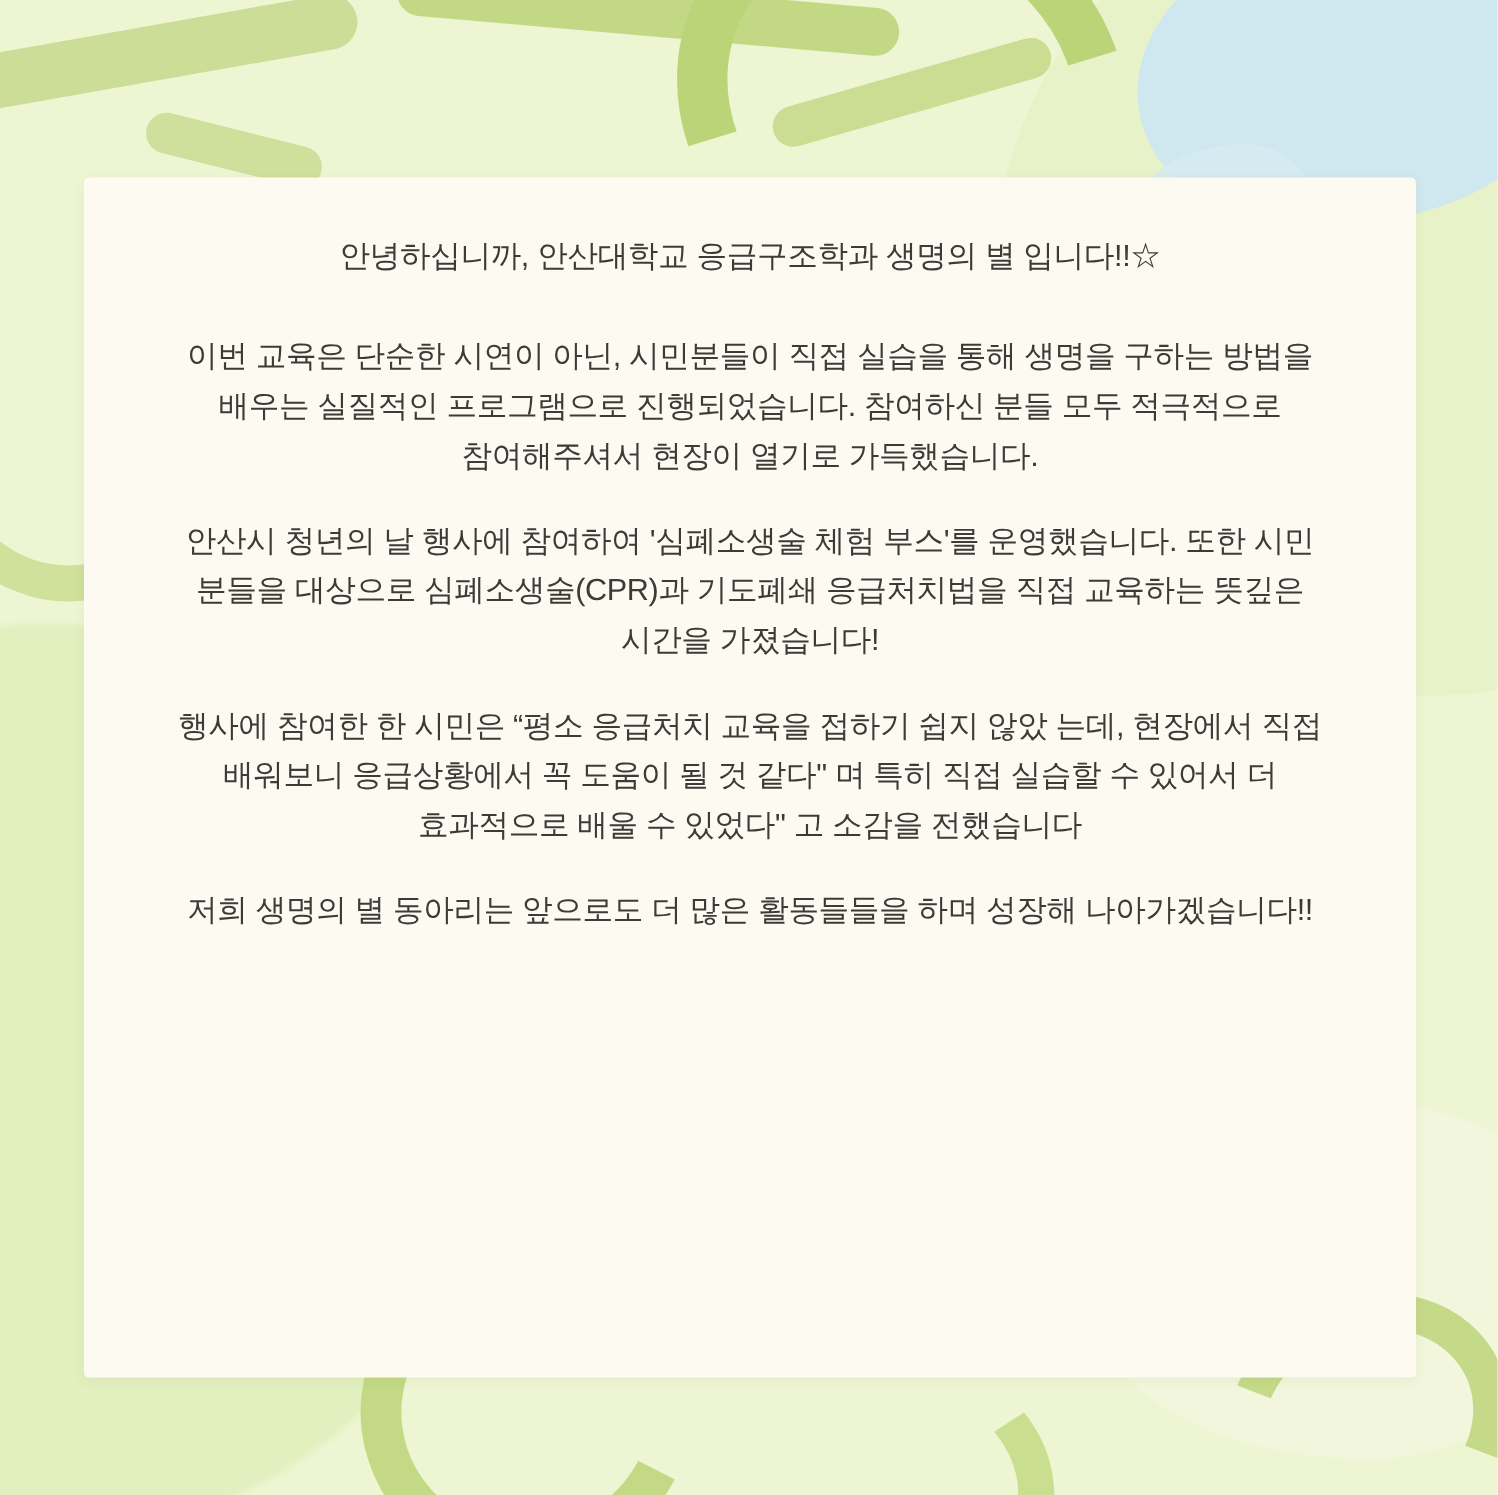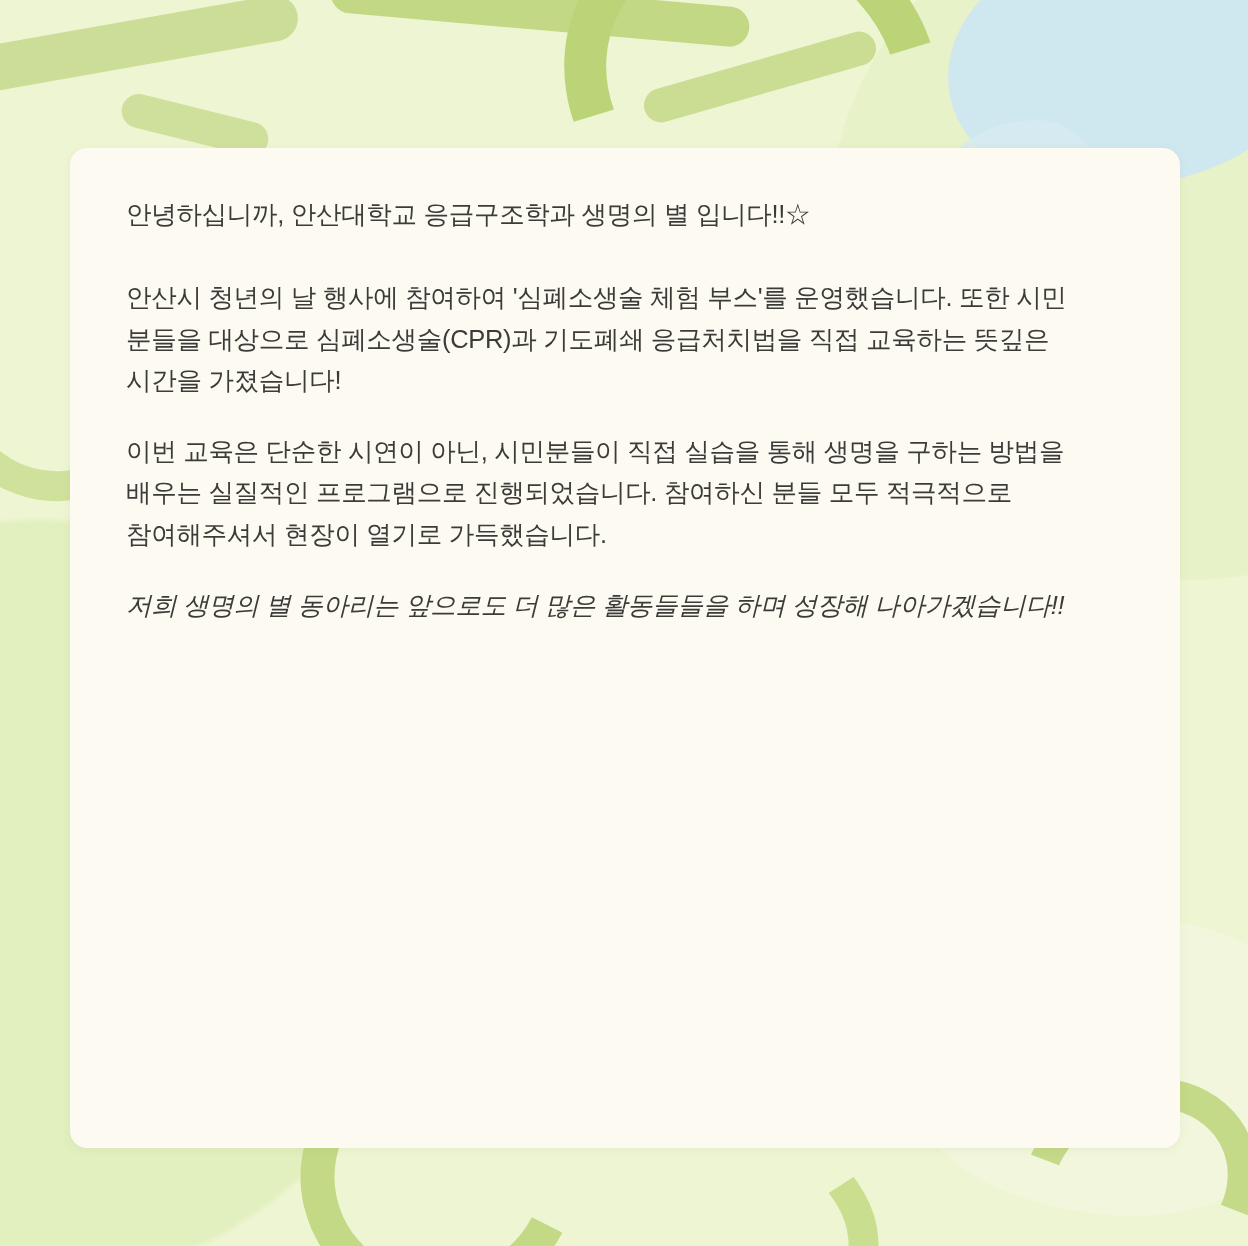--- a/index.html
+++ b/index.html
@@ -158,39 +158,40 @@
   }
 
   
   .card {
     position: absolute;
     left: 70px;
     top: 148px;
     width: 1110px;
     height: 1000px;
     background: #fdfaf2;
-    border-radius: 17px;
+    border-radius: 4px;
     box-shadow: 0 2px 10px rgba(120, 130, 80, .08);
+    text-align: center;
   }
 
   .card-inner {
     padding: 46px 56px 0 56px;
   }
 
   .para {
     font-family: "Liberation Sans", sans-serif;
     font-size: 25.5px;
     line-height: 1.62;
     color: #3b3b38;
     letter-spacing: -0.3px;
     margin: 0 0 30px 0;
     white-space: pre-wrap;
     word-break: keep-all;
   }
-  .para:last-child { margin-bottom: 0; font-style: italic; }
+  .para:last-child { margin-bottom: 0; }
 
   .para.lead {
     margin-bottom: 42px;
   }
 </style>
 </head>
 <body>
 
 <div class="poster">
 
@@ -210,19 +211,20 @@
     <div class="arc arc-1"></div>
     <div class="arc arc-2"></div>
     <div class="arc arc-3"></div>
     <div class="arc arc-4"></div>
     <div class="arc arc-5"></div>
   </div>
 
   <div class="card">
     <div class="card-inner">
       <p class="para lead">안녕하십니까, 안산대학교 응급구조학과 생명의 별 입니다!!☆</p>
+      <p class="para">이번 교육은 단순한 시연이 아닌, 시민분들이 직접 실습을 통해 생명을 구하는 방법을 배우는 실질적인 프로그램으로 진행되었습니다. 참여하신 분들 모두 적극적으로 참여해주셔서 현장이 열기로 가득했습니다.</p>
       <p class="para">안산시 청년의 날 행사에 참여하여 '심폐소생술 체험 부스'를 운영했습니다. 또한 시민 분들을 대상으로 심폐소생술(CPR)과 기도폐쇄 응급처치법을 직접 교육하는 뜻깊은 시간을 가졌습니다!</p>
-      <p class="para">이번 교육은 단순한 시연이 아닌, 시민분들이 직접 실습을 통해 생명을 구하는 방법을 배우는 실질적인 프로그램으로 진행되었습니다. 참여하신 분들 모두 적극적으로 참여해주셔서 현장이 열기로 가득했습니다.</p>
+      <p class="para">행사에 참여한 한 시민은 “평소 응급처치 교육을 접하기 쉽지 않았 는데, 현장에서 직접 배워보니 응급상황에서 꼭 도움이 될 것 같다" 며 특히 직접 실습할 수 있어서 더 효과적으로 배울 수 있었다" 고 소감을 전했습니다</p>
       <p class="para">저희 생명의 별 동아리는 앞으로도 더 많은 활동들들을 하며 성장해 나아가겠습니다!!</p>
     </div>
   </div>
 
 </div>
 
 </body></html>

